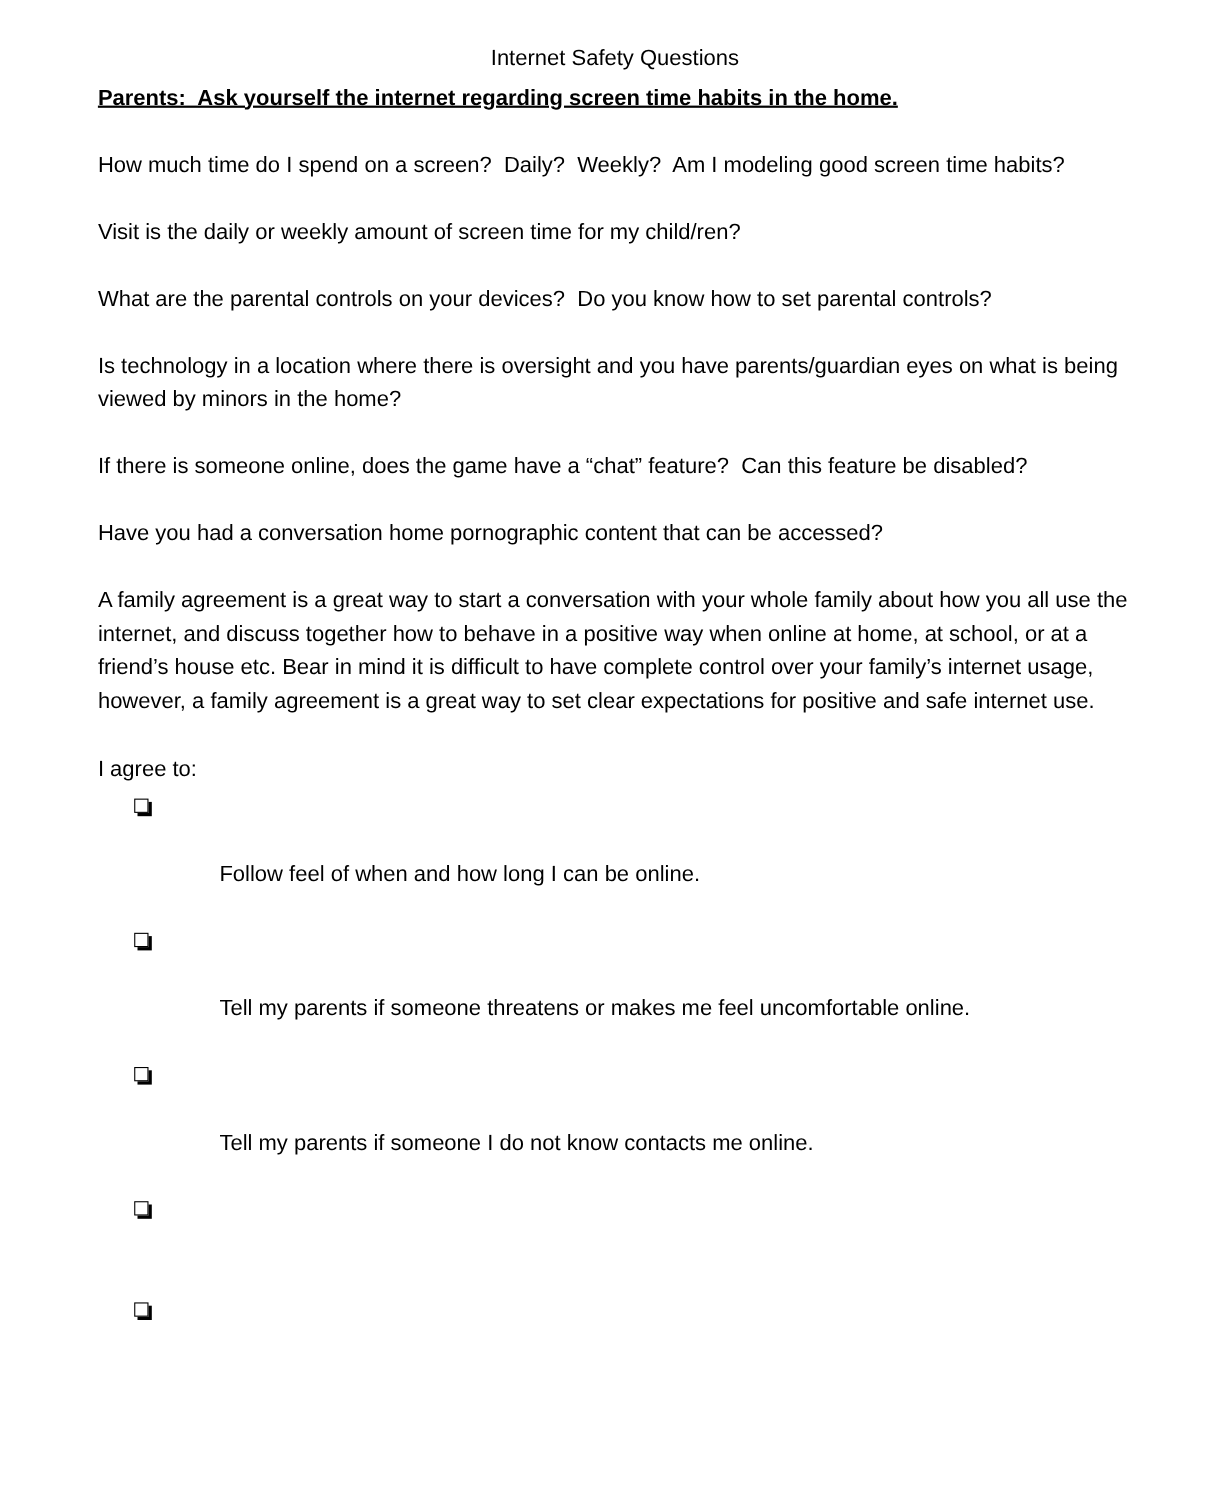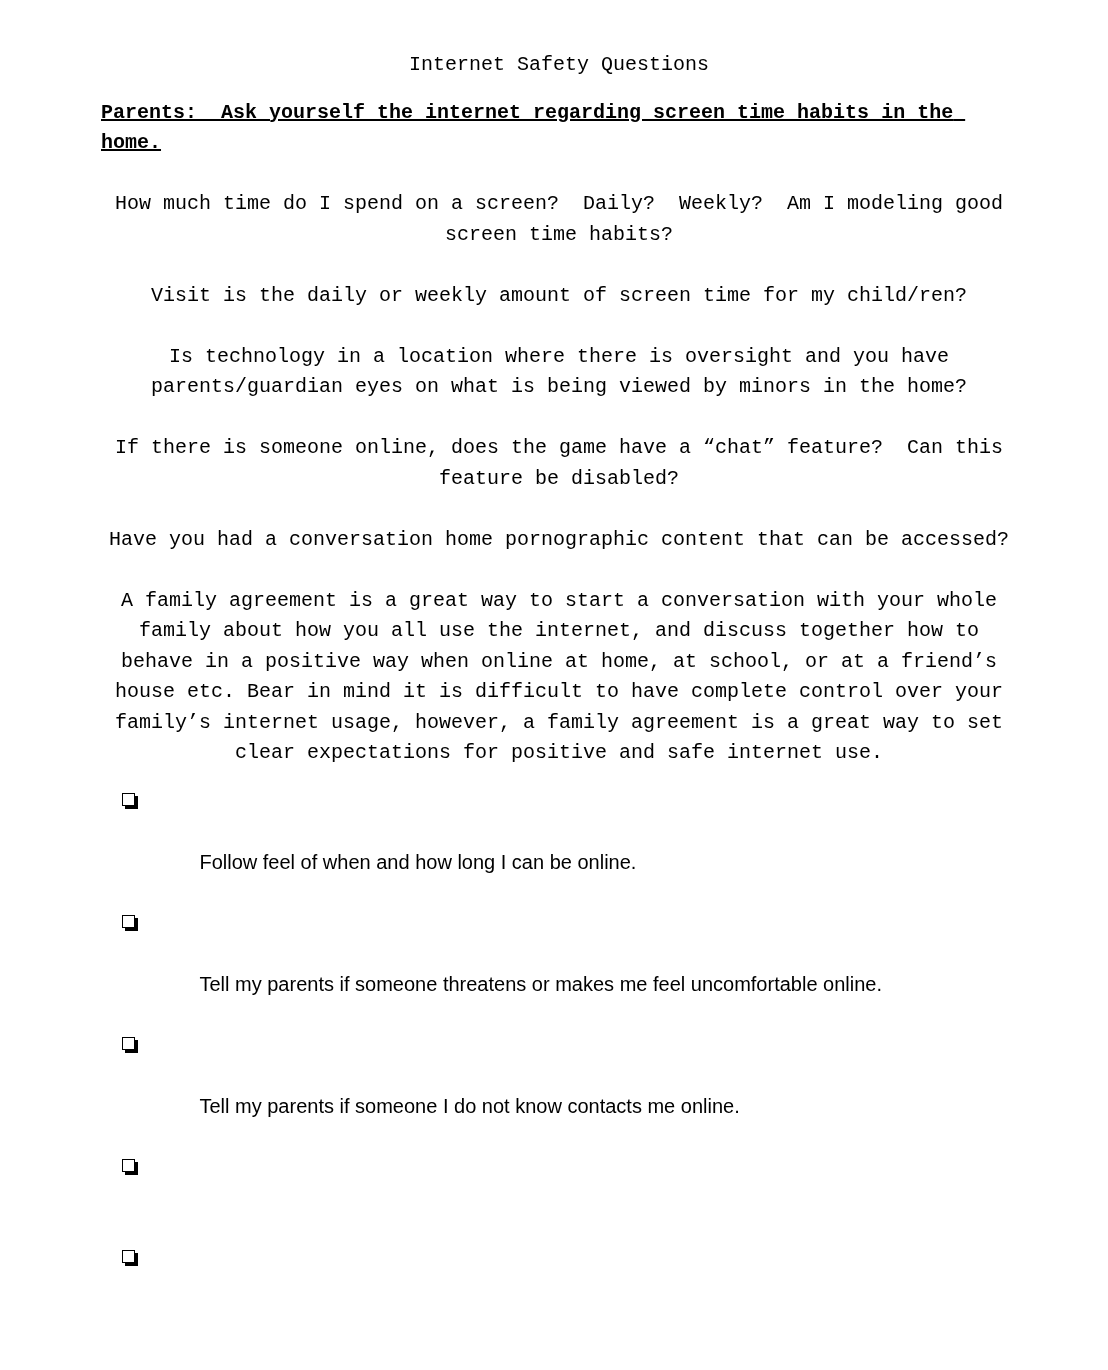--- a/index.html
+++ b/index.html
@@ -11,22 +11,22 @@
     box-sizing: border-box;
     background: #ffffff;
     padding: 33px 74px 0 84px;
     font-family: "Liberation Sans", "DejaVu Sans", sans-serif;
     font-size: 20px;
     line-height: 30.5px;
     color: #000000;
     overflow: hidden;
   }
   .content { width: 950px; }
-  p { margin: 17px; white-space: pre-wrap; font-family: Liberation Mono, monospace; }
-  .gap-before { margin-top: 30.5px; text-align: center; }
+  p { margin: 5px; white-space: pre-wrap; }
+  .gap-before { margin-top: 30.5px; }
   .doc-title { text-align: center; }
   .doc-heading { font-weight: bold; text-decoration: underline; }
   ul.checklist {
     list-style: none;
     margin: 4px 0 0 0;
     padding: 0;
   }
   ul.checklist li {
     position: relative;
     padding-left: 71px;
@@ -51,29 +51,31 @@
   <div class="content">
 
     <p class="doc-title">Internet Safety Questions</p>
 
     <p class="doc-heading">Parents:  Ask yourself the internet regarding screen time habits in the home.</p>
 
     <p class="gap-before">How much time do I spend on a screen?  Daily?  Weekly?  Am I modeling good screen time habits?</p>
 
     <p class="gap-before">Visit is the daily or weekly amount of screen time for my child/ren?</p>
 
+    <p class="gap-before">What are the parental controls on your devices?  Do you know how to set parental controls?</p>
 
     <p class="gap-before">Is technology in a location where there is oversight and you have parents/guardian eyes on what is being viewed by minors in the home?</p>
 
     <p class="gap-before">If there is someone online, does the game have a “chat” feature?  Can this feature be disabled?</p>
 
     <p class="gap-before">Have you had a conversation home pornographic content that can be accessed?</p>
 
     <p class="gap-before">A family agreement is a great way to start a conversation with your whole family about how you all use the internet, and discuss together how to behave in a positive way when online at home, at school, or at a friend’s house etc. Bear in mind it is difficult to have complete control over your family’s internet usage, however, a family agreement is a great way to set clear expectations for positive and safe internet use.</p>
 
+    <p class="gap-before">I agree to:</p>
 
     <ul class="checklist">
       <li>
         <span class="checkbox-icon"></span>
         <span>Follow feel of when and how long I can be online.</span>
       </li>
       <li>
         <span class="checkbox-icon"></span>
         <span>Tell my parents if someone threatens or makes me feel uncomfortable online.</span>
       </li>

